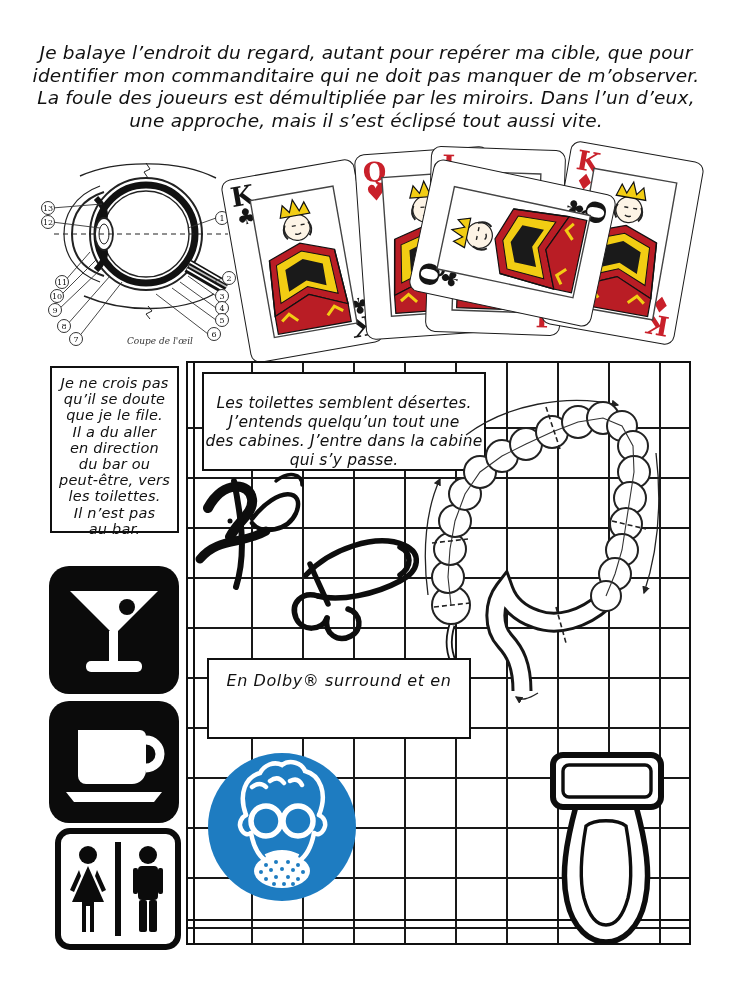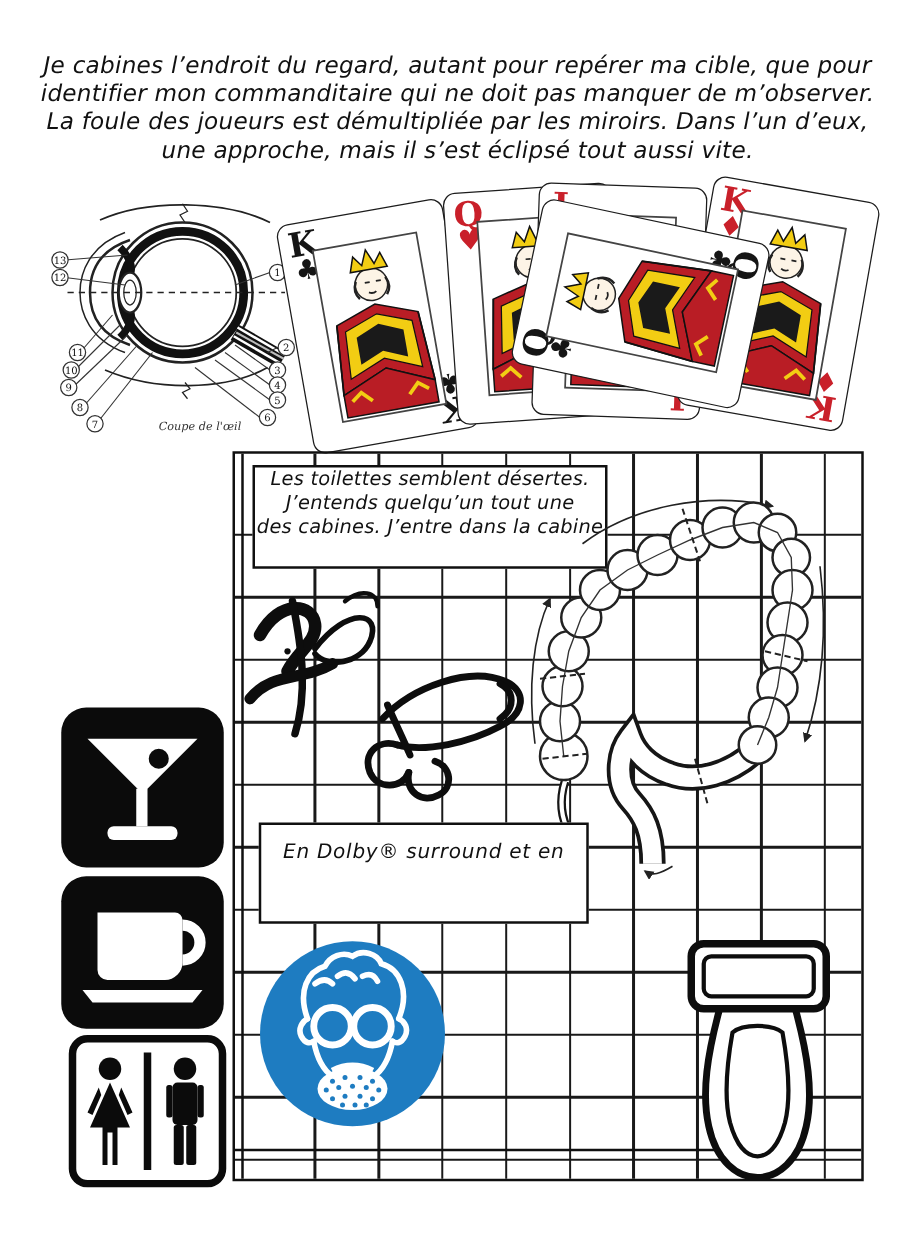--- a/index.html
+++ b/index.html
@@ -31,21 +31,21 @@
   #panel2{position:absolute;left:186px;top:361px;width:505px;height:584px;box-sizing:border-box;
           border:2.5px solid #101010;background:
             repeating-linear-gradient(to right,transparent 0 49px,#191919 49px 51px),
             repeating-linear-gradient(to bottom,transparent 0 48px,#191919 48px 50px);
           background-position:14px 16px,0 16px;}
   .dline-v{position:absolute;left:5px;top:0;width:2px;height:100%;background:#101010;}
   .dline-h{position:absolute;left:0;top:556px;width:100%;height:2px;background:#101010;}
 
   .caption-box{position:absolute;background:#fff;border:2.5px solid #101010;box-sizing:border-box;
                text-align:center;font-style:italic;}
-  #box-toilettes{left:14px;top:9px;width:284px;height:83px;font-size:15.5px;line-height:19px;padding-top:0;}
+  #box-toilettes{left:14px;top:9px;width:284px;height:99px;font-size:15.5px;line-height:19px;padding-top:20px;}
   #box-dolby{left:19px;top:295px;width:264px;height:81px;font-size:16px;line-height:21px;padding-top:10px;letter-spacing:.6px;}
 
   
   #box-crois{position:absolute;left:50px;top:366px;width:129px;height:167px;background:#fff;
              border:2.5px solid #101010;box-sizing:border-box;text-align:center;font-style:italic;
              font-size:14.5px;line-height:16.2px;padding-top:7px;}
   .sign{position:absolute;left:48px;width:132px;}
 
   
   #mask-sign{position:absolute;left:20px;top:390px;width:148px;height:148px;border-radius:50%;
@@ -53,21 +53,21 @@
 
   
   svg{display:block;}
 </style>
 </head>
 <body>
 
 <div id="page">
 
   <div id="narration" class="hand">
-    <div>Je cabines l’endroit du regard, autant pour repérer ma cible, que pour</div>
+    <div>Je balaye l’endroit du regard, autant pour repérer ma cible, que pour</div>
     <div>identifier mon commanditaire qui ne doit pas manquer de m’observer.</div>
     <div>La foule des joueurs est démultipliée par les miroirs. Dans l’un d’eux,</div>
     <div>une approche, mais il s’est éclipsé tout aussi vite.</div>
   </div>
 
   <svg id="eye" width="202" height="192" viewBox="0 0 202 192">
     <g stroke="#222" fill="none" stroke-width="1.4">
 
       <path d="M42,20 C80,3 142,4 178,22"></path>
       <path d="M46,140 C86,157 142,157 176,138"></path>
@@ -251,20 +251,32 @@
       </div>
     <div class="corner br">
         <span class="rank">Q</span>
         <span class="pip">♣</span>
       </div>
     <svg class="art" viewBox="0 0 87 142">
         <use href="#court-art"></use>
       </svg>
   </div>
 
+  <div id="box-crois" class="hand">
+    <div>Je ne crois pas</div>
+    <div>qu’il se doute</div>
+    <div>que je le file.</div>
+    <div>Il a du aller</div>
+    <div>en direction</div>
+    <div>du bar ou</div>
+    <div>peut-être, vers</div>
+    <div>les toilettes.</div>
+    <div>Il n’est pas</div>
+    <div>au bar.</div>
+  </div>
 
   <svg class="sign" style="top:565px;" width="132" height="130" viewBox="0 0 132 130">
     <rect x="1" y="1" width="130" height="128" rx="20" fill="#0b0b0b"></rect>
     <g>
       <polygon points="22,26 110,26 66,70" fill="#fff"></polygon>
       <rect x="61" y="66" width="9" height="30" fill="#fff"></rect>
       <rect x="38" y="96" width="56" height="11" rx="5" fill="#fff"></rect>
       <circle cx="79" cy="42" r="8" fill="#0b0b0b"></circle>
     </g>
   </svg>
@@ -297,20 +309,21 @@
   </svg>
 
   <div id="panel2">
     <div class="dline-v"></div>
     <div class="dline-h"></div>
 
     <div id="box-toilettes" class="caption-box hand">
       <div>Les toilettes semblent désertes.</div>
       <div>J’entends quelqu’un tout une</div>
       <div>des cabines. J’entre dans la cabine</div>
+      <div>qui s’y passe.</div>
     </div>
 
     <svg style="position:absolute;left:2px;top:100px;" width="250" height="200" viewBox="0 0 250 200">
       <g stroke="#0d0d0d" fill="none" stroke-linecap="round">
         <g>
           <path d="M18,45 C34,16 60,20 62,36 C64,50 48,58 40,74" stroke-width="10"></path>
           <path d="M44,18 C52,58 56,92 46,124" stroke-width="6"></path>
           <path d="M10,96 C28,74 52,82 76,68" stroke-width="9"></path>
           <path d="M62,56 C88,22 116,26 106,50 C98,68 72,72 62,60" stroke-width="4.5"></path>
           <path d="M86,18 C98,8 112,10 112,22" stroke-width="3.5"></path>

